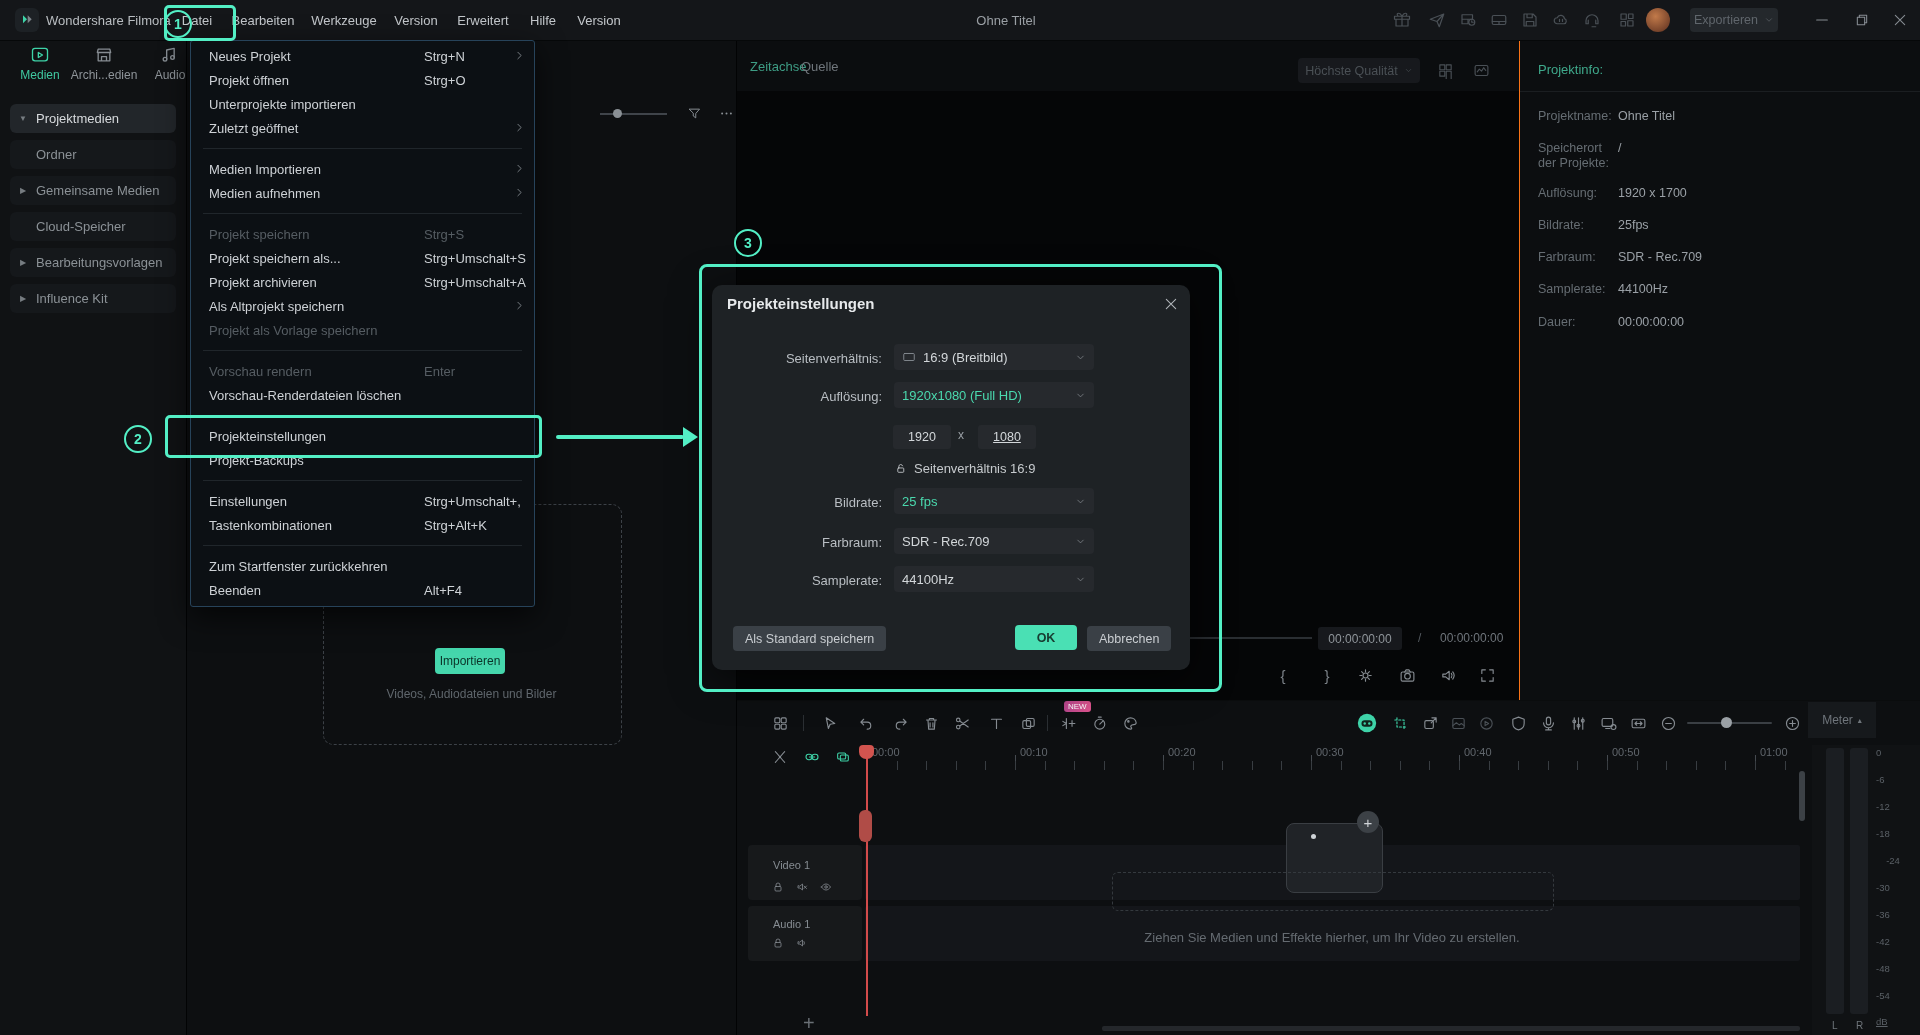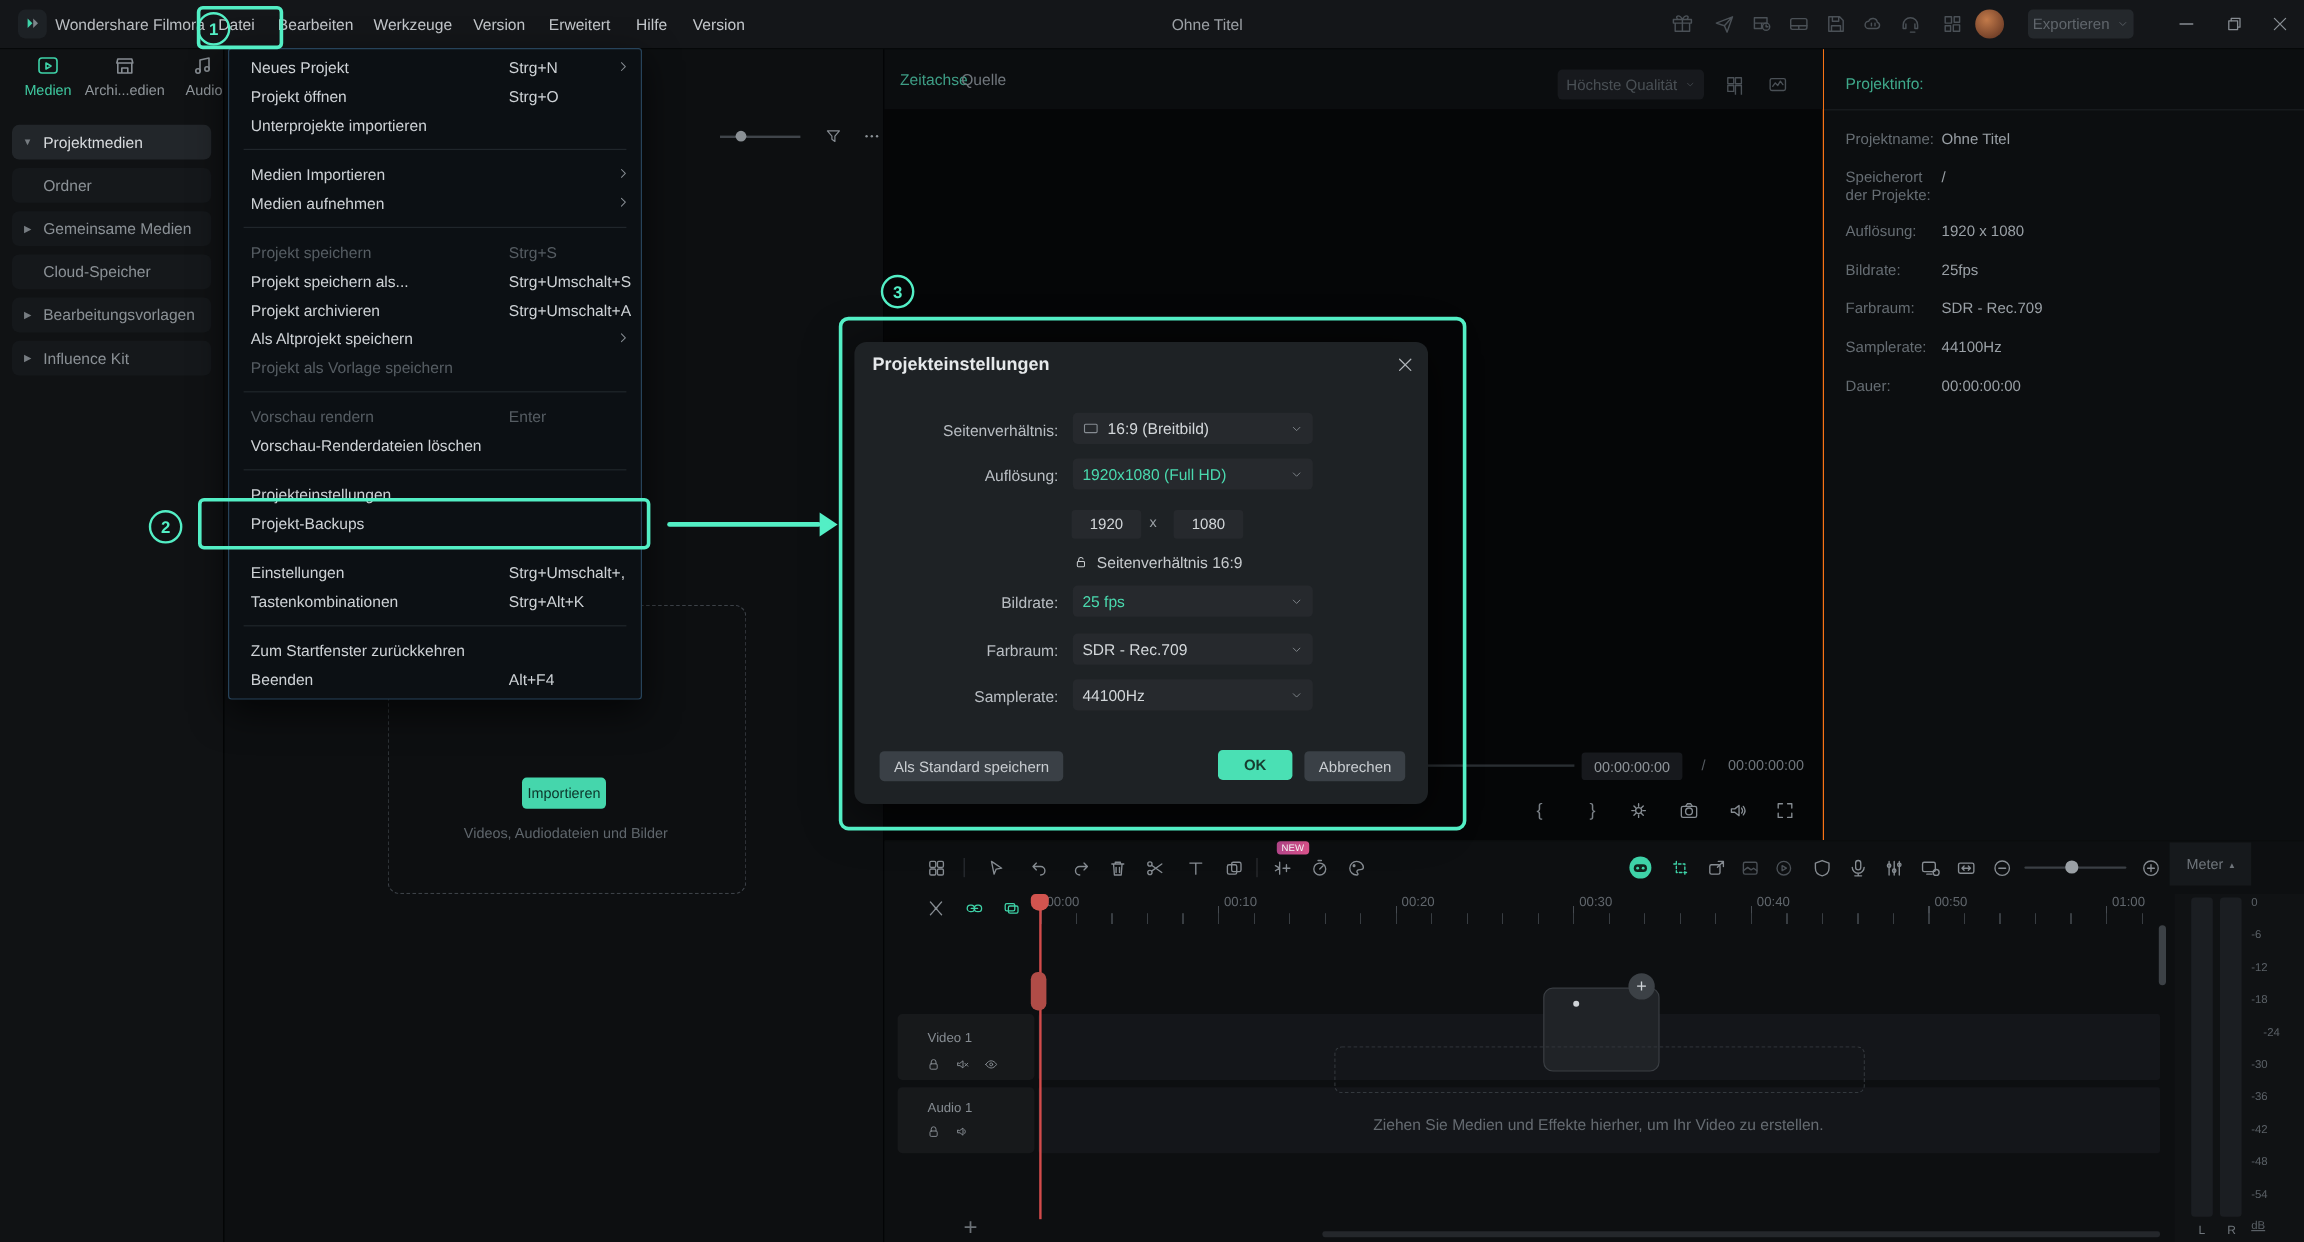--- a/index.html
+++ b/index.html
@@ -359,21 +359,21 @@
     <div class="pi-row" style="top:68px;">
         <span class="l">Projektname:</span>
         <span class="v">Ohne Titel</span>
       </div>
     <div class="pi-row" style="top:100px;">
         <span class="l">Speicherort der Projekte:</span>
         <span class="v">/</span>
       </div>
     <div class="pi-row" style="top:145px;">
         <span class="l">Auflösung:</span>
-        <span class="v">1920 x 1080</span>
+        <span class="v">1920 x 1700</span>
       </div>
     <div class="pi-row" style="top:177px;">
         <span class="l">Bildrate:</span>
         <span class="v">25fps</span>
       </div>
     <div class="pi-row" style="top:209px;">
         <span class="l">Farbraum:</span>
         <span class="v">SDR - Rec.709</span>
       </div>
     <div class="pi-row" style="top:241px;">
@@ -644,20 +644,26 @@
           <path d="M9 6l6 6-6 6"></path>
         </svg>
       </div>
     <div class="mi">
         <span>Projekt öffnen</span>
         <span class="sc">Strg+O</span>
       </div>
     <div class="mi">
         <span>Unterprojekte importieren</span>
       </div>
+    <div class="mi">
+        <span>Zuletzt geöffnet</span>
+        <svg class="subarrow ic" width="13" height="13" viewBox="0 0 24 24">
+          <path d="M9 6l6 6-6 6"></path>
+        </svg>
+      </div>
     <div class="mdiv"></div>
     <div class="mi">
         <span>Medien Importieren</span>
         <svg class="subarrow ic" width="13" height="13" viewBox="0 0 24 24">
           <path d="M9 6l6 6-6 6"></path>
         </svg>
       </div>
     <div class="mi">
         <span>Medien aufnehmen</span>
         <svg class="subarrow ic" width="13" height="13" viewBox="0 0 24 24">
@@ -742,21 +748,21 @@
     <div class="dlg-label" style="top:104px;left:0;">Auflösung:</div>
     <div class="dlg-select tealv" style="top:97px;">
       <span>1920x1080 (Full HD)</span>
       <svg class="chev ic" width="11" height="11" viewBox="0 0 24 24">
           <path d="M6 9l6 6 6-6"></path>
         </svg>
     </div>
 
     <input class="dim-input" style="left: 181px;" value="1920">
     <div class="abs" style="left:246px;top:143px;font-size:12px;color:#9aa0a5;">x</div>
-    <input class="dim-input" style="left: 266px;" value="1080">
+    <input class="dim-input" style="left: 266px; text-decoration: underline;" value="1080">
 
     <div id="lock-row">
       <svg class="ic" style="stroke:#c6cacd;" width="13" height="13" viewBox="0 0 24 24">
           <rect x="7" y="11" width="11" height="8" rx="1.5"></rect>
           <path d="M9 11V8a3.5 3.5 0 016.8-1"></path>
         </svg>
       <span>Seitenverhältnis 16:9</span>
     </div>
 
     <div class="dlg-label" style="top:210px;left:0;">Bildrate:</div>

